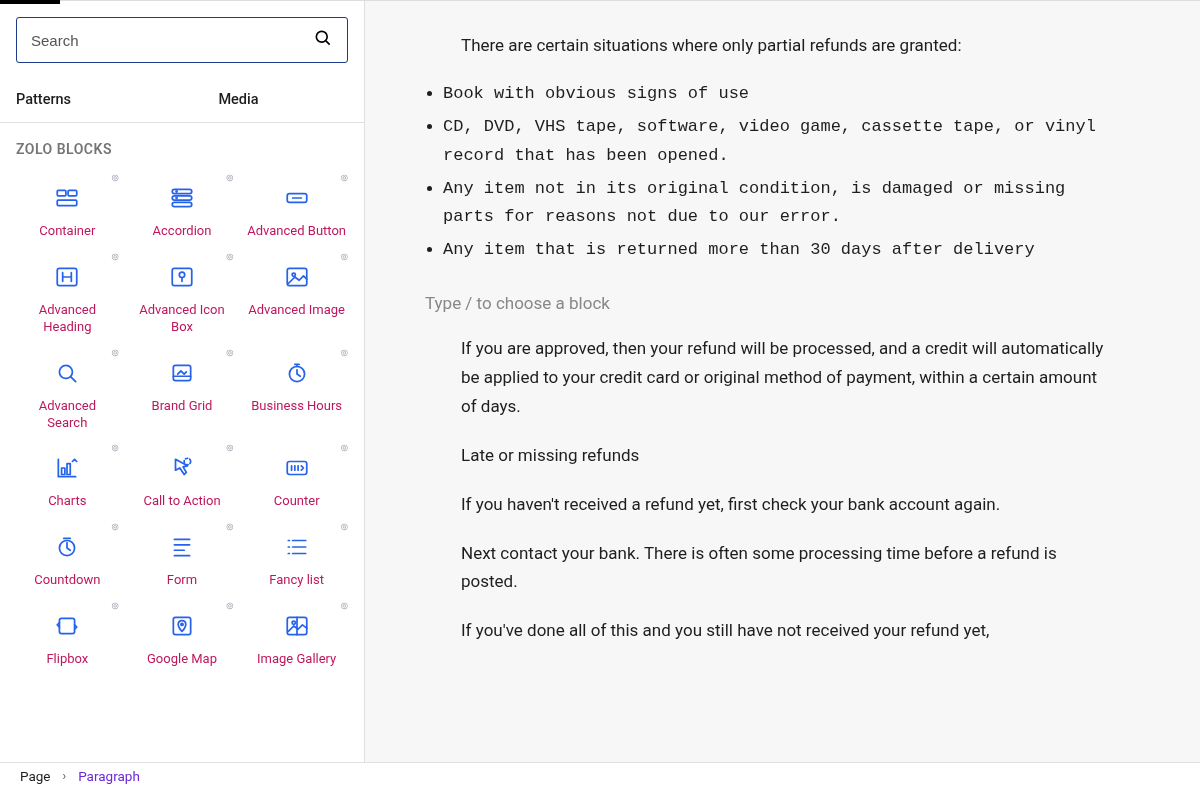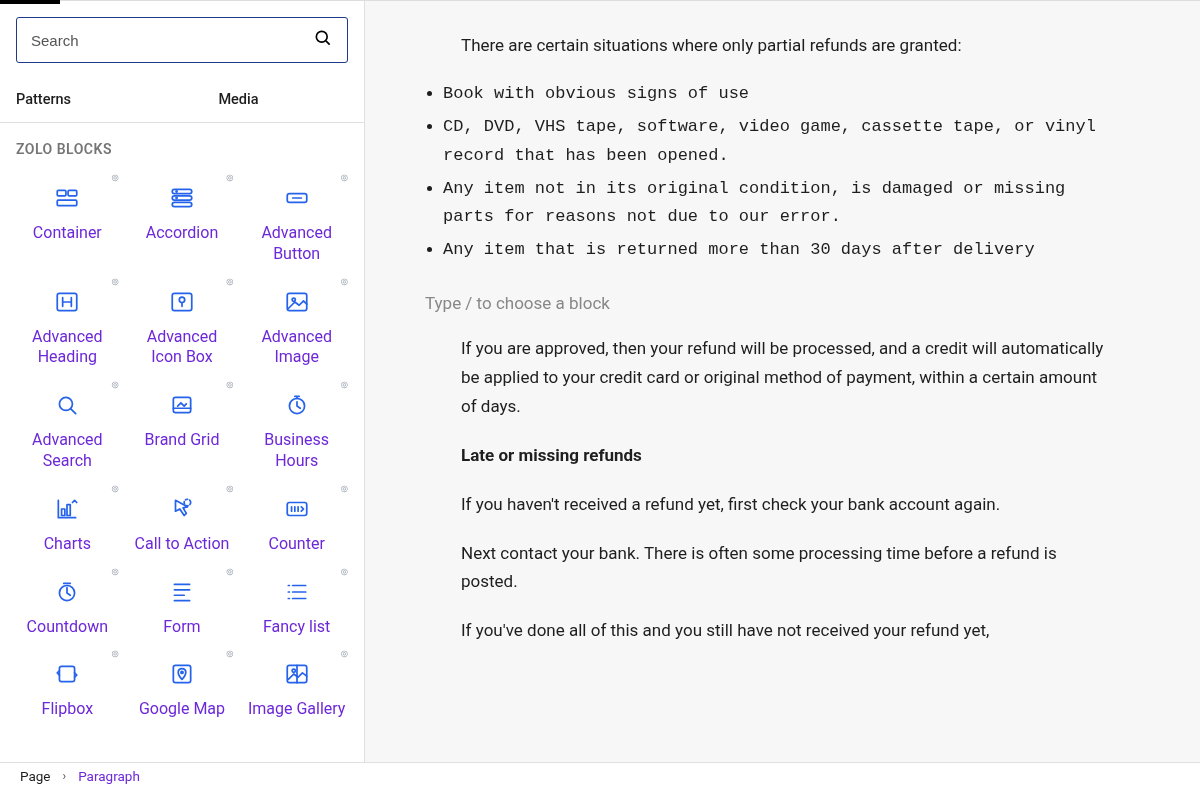--- a/index.html
+++ b/index.html
@@ -12,29 +12,29 @@
 .search-box input::placeholder { color: #555; }
 .tabs { display: flex; border-bottom: 1px solid #e0e0e0; }
 .tab { flex: 1; text-align: center; padding: 12px 0 14px; font-size: 14.5px; font-weight: 500; cursor: pointer; position: relative; }
 .tab:first-child { text-align: left; padding-left: 16px; flex: 0 0 auto; width: 113px; }
 .tab.active::after { content: ""; position: absolute; bottom: -1px; left: 0; right: 0; height: 3px; background: #1e40af; }
 .section-label { font-size: 14px; font-weight: 600; color: #757575; letter-spacing: 0.5px; padding: 18px 16px 4px; }
 .blocks-grid { display: grid; grid-template-columns: repeat(3, 1fr); gap: 0; padding: 6px 10px 10px; }
 .block-item { display: flex; flex-direction: column; align-items: center; justify-content: flex-start; padding: 18px 4px 6px; cursor: pointer; text-align: center; position: relative; border-radius: 3px; }
 .block-icon { width: 26px; height: 26px; display: flex; align-items: center; justify-content: center; margin-bottom: 12px; color: #2563eb; }
 .block-icon svg { width: 26px; height: 26px; stroke: currentColor; }
-.block-label { font-size: 16px; line-height: 1.3; color: #6d28d9; max-width: 100px; }
+.block-label { font-size: 13px; line-height: 1.3; color: #be185d; max-width: 100px; }
 .block-badge { position: absolute; top: 6px; right: 6px; font-size: 9px; color: #9ca3af; }
 .content { flex: 1; background: #f7f7f7; overflow-y: auto; padding: 30px 50px 30px 60px; }
 .doc { max-width: 680px; font-size: 17px; line-height: 1.7; color: #1e1e1e; }
 .doc p { margin-bottom: 20px; margin-left: 36px; }
 .doc ul { margin: 0 0 24px 0; padding-left: 18px; font-family: Liberation Mono, monospace; }
 .doc li { margin-bottom: 4px; }
 .doc .placeholder-line { color: #888; margin: 18px 0 16px; }
-.doc .strong { font-weight: 700; margin-bottom: 20px; }
+.doc .strong { font-weight: 400; margin-bottom: 20px; }
 .breadcrumb { height: 26px; border-top: 1px solid #e0e0e0; display: flex; align-items: center; padding: 0 20px; font-size: 13.5px; background: #fff; gap: 12px; }
 .breadcrumb .sep { color: #555; font-size: 12px; }
 .breadcrumb .crumb { color: #1e1e1e; }
 .breadcrumb .crumb.active { color: #6d28d9; }
 .top-marker { position: absolute; top: 0; left: 0; width: 60px; height: 4px; background: #000; }
 </style>
 </head>
 <body>
 
 <div class="top-marker"></div>

